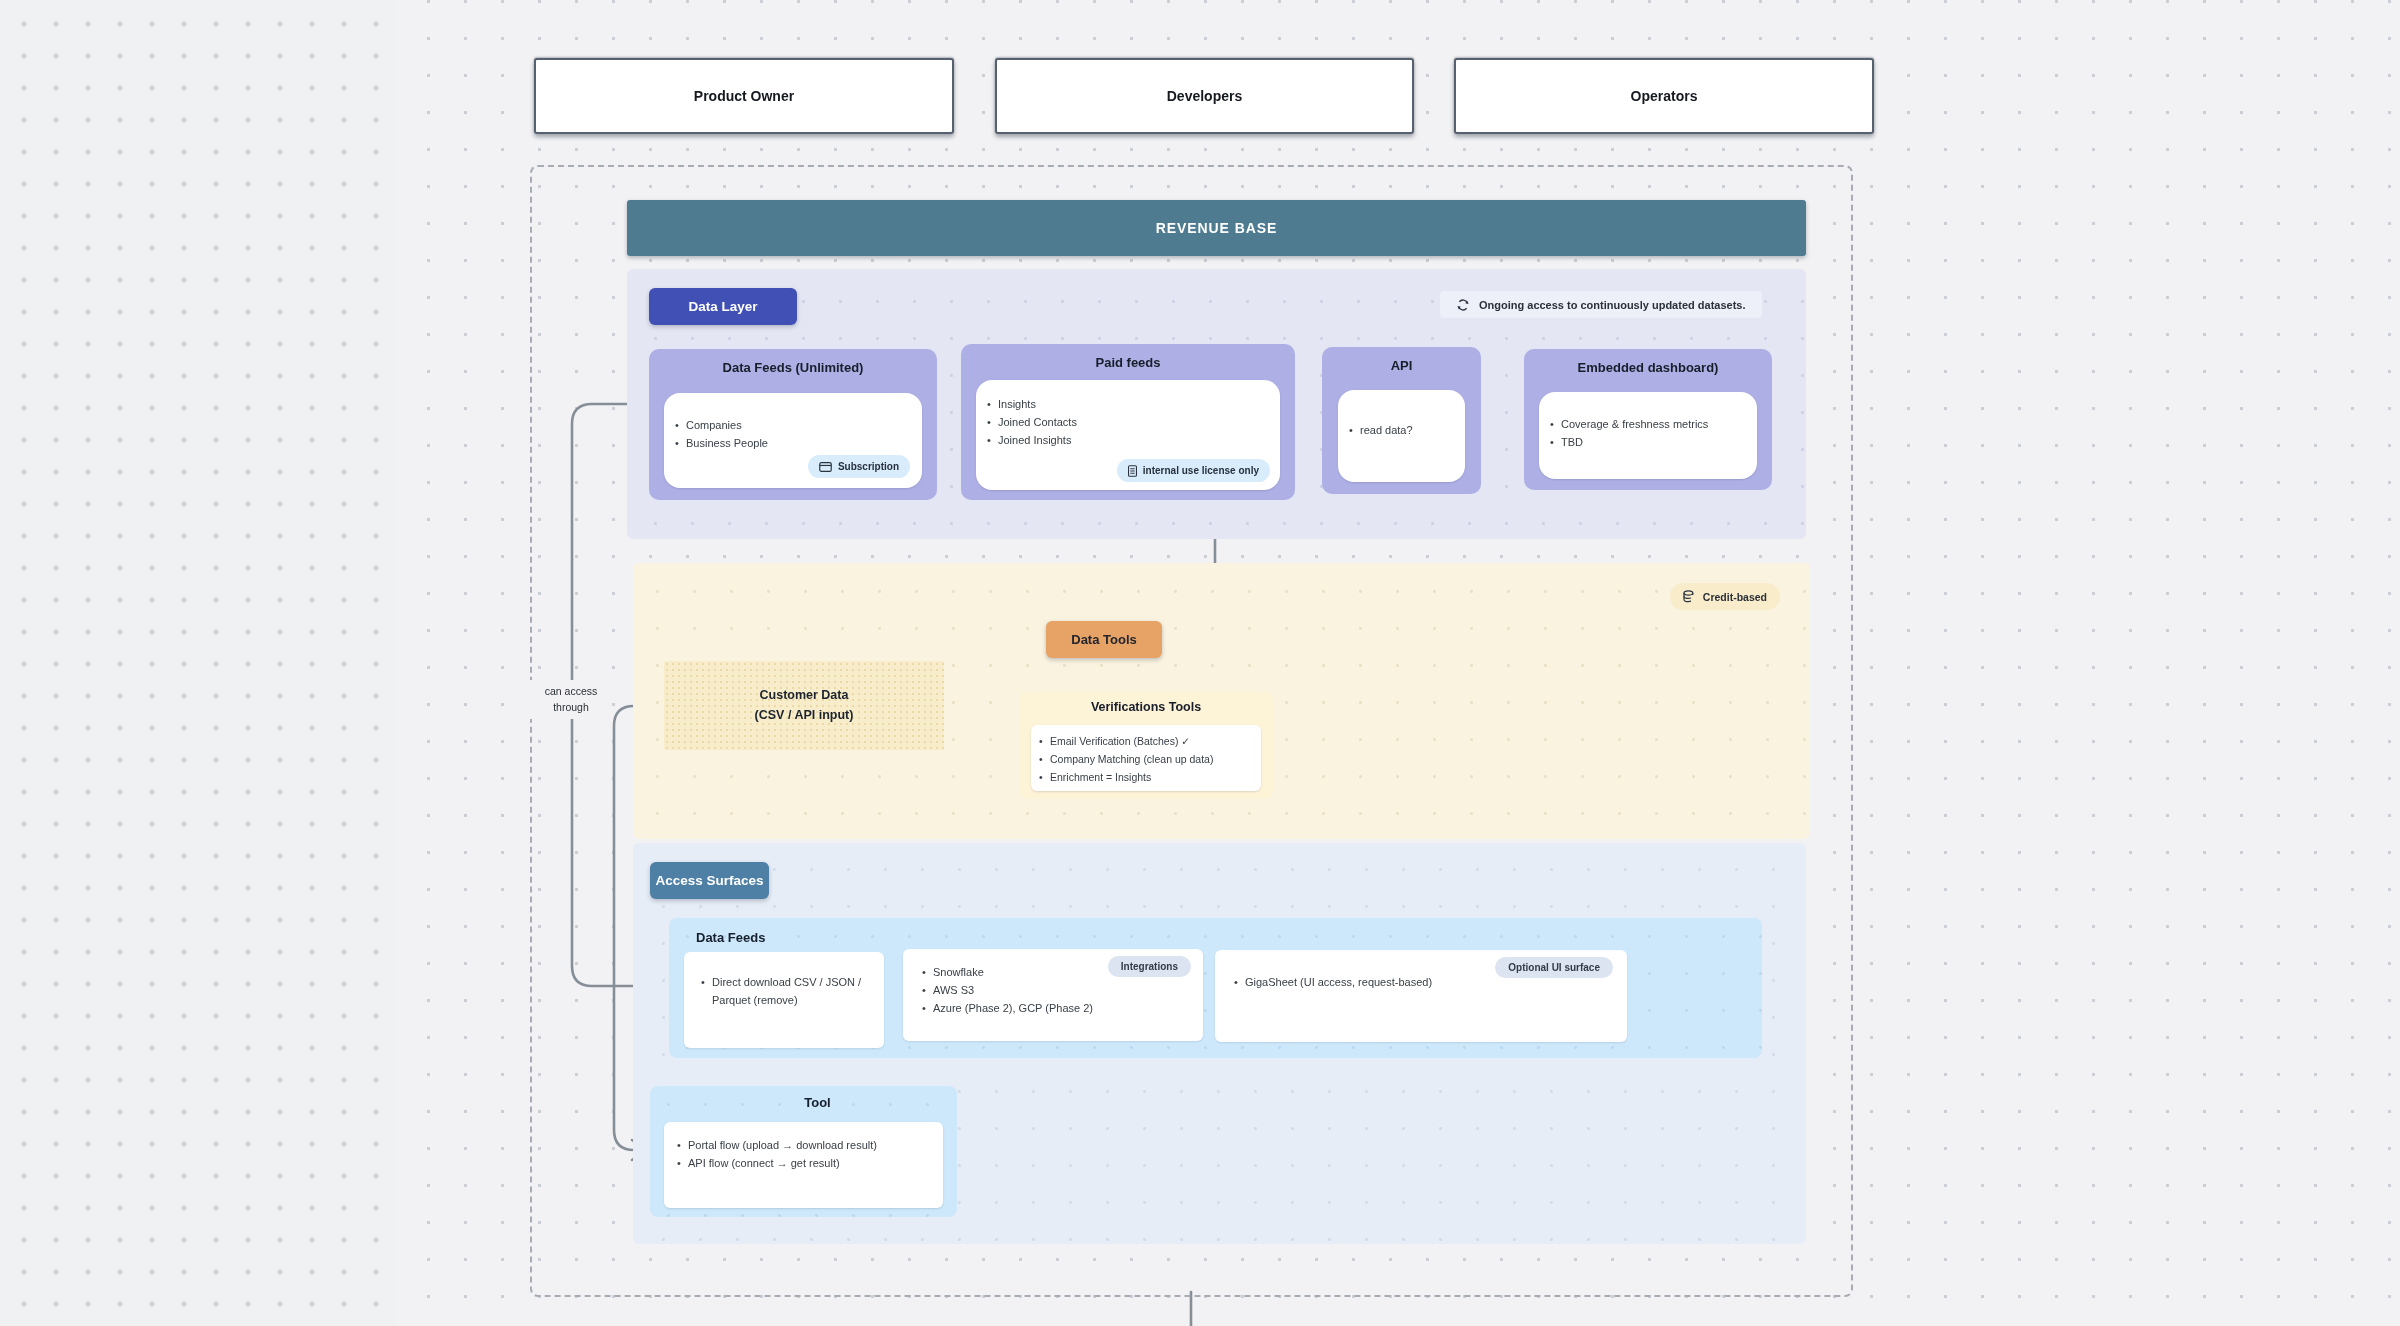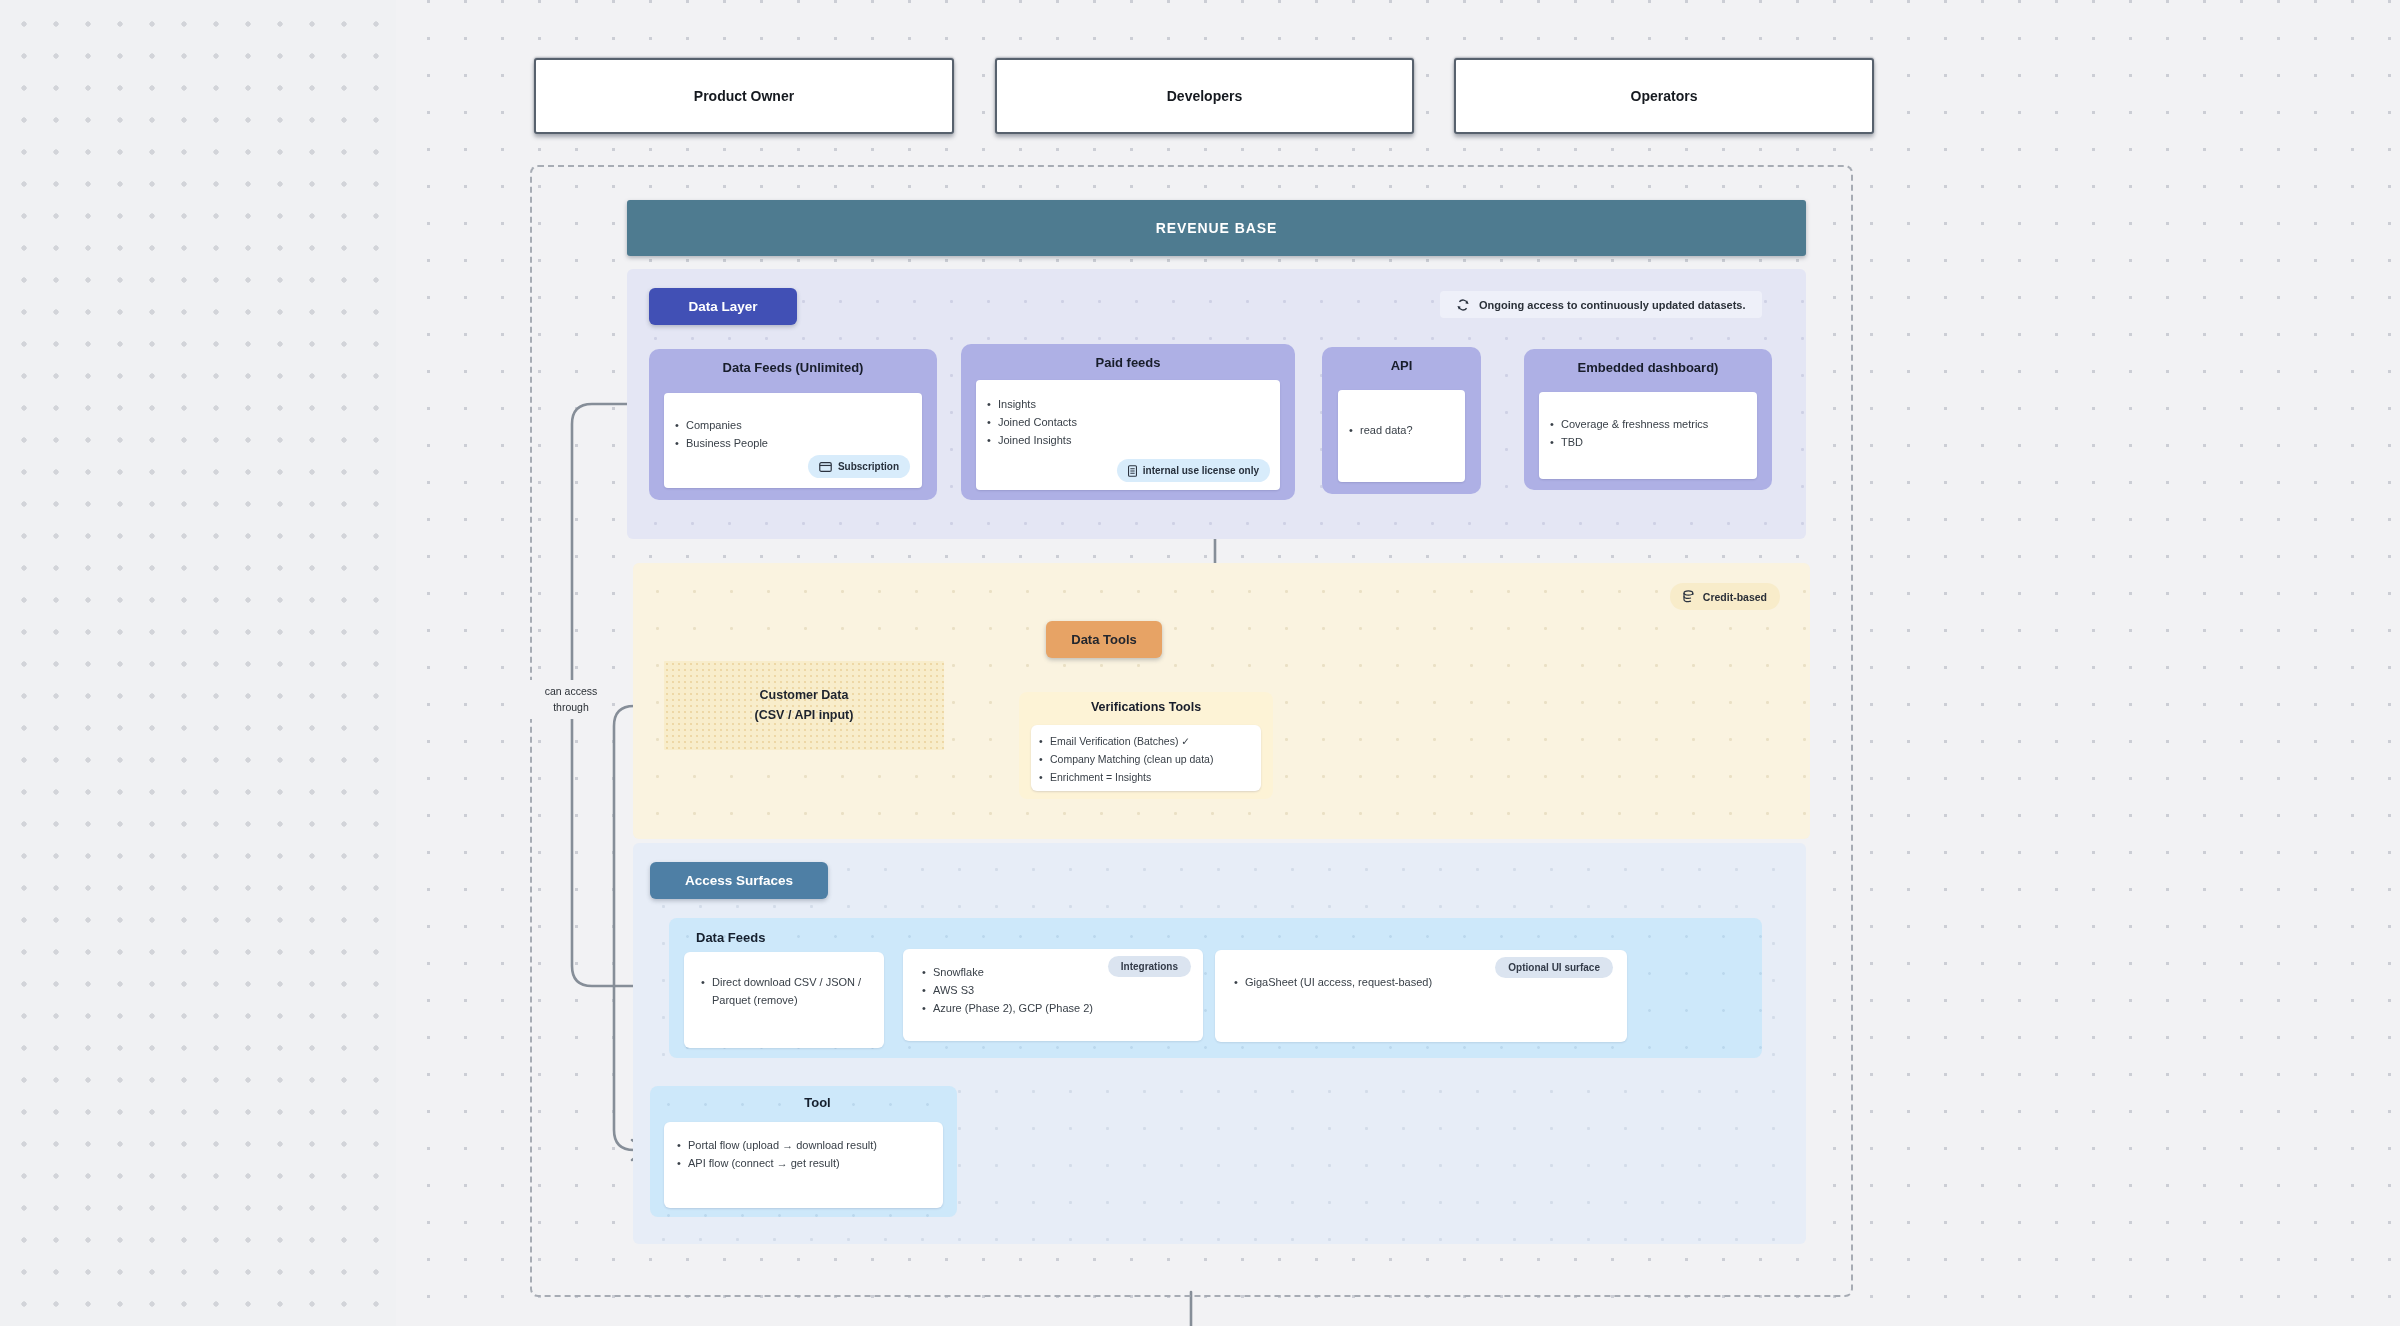--- a/index.html
+++ b/index.html
@@ -52,35 +52,35 @@
     left:633px;top:843px;width:1173px;height:401px;background-color:#e7edf7;
     background-image:radial-gradient(rgba(95,115,150,.14) 1.3px, transparent 1.7px);
     background-size:37px 37px;background-position:12px 8px;
   }
   .tag{
     position:absolute;border-radius:6px;display:flex;align-items:center;justify-content:center;
     box-shadow:0 2px 4px rgba(60,70,90,.3);
   }
   .tag span{font-weight:bold;font-size:13.5px;color:#fff;}
   .tag-indigo{left:22px;top:19px;width:148px;height:37px;background:#4150b5;}
-  .tag-steel{left:17px;top:19px;width:178px;height:37px;background:#4e7fa5;}
+  .tag-steel{left:17px;top:19px;width:119px;height:37px;background:#4e7fa5;}
   .tag-orange{left:413px;top:58px;width:116px;height:37px;background:#e7a365;}
   .tag-orange span{color:#23262e;font-size:13px;}
   
   .note{
     position:absolute;left:813px;top:22px;height:27px;background:#eef0f9;border-radius:4px;
     display:flex;align-items:center;gap:9px;padding:0 16px;
   }
   .note span{font-size:11px;font-weight:bold;color:#2a3038;}
   
   .pcard{position:absolute;background:#aeb0e5;border-radius:10px;}
   .pcard .card-title{display:block;text-align:center;margin-top:11px;font-size:13px;font-weight:bold;color:#181d2b;}
   .card-inner{
     position:absolute;left:15px;right:15px;top:44px;bottom:12px;
-    background:#fff;border-radius:4px;box-shadow:0 1px 2px rgba(40,40,90,.15);
+    background:#fff;border-radius:16px;box-shadow:0 1px 2px rgba(40,40,90,.15);
   }
   ul.blt{list-style:none;margin:0;padding:0 10px 0 22px;}
   ul.blt li{font-size:11px;color:#394048;line-height:1.62;position:relative;}
   ul.blt li::before{content:"•";position:absolute;left:-11px;color:#394048;}
   .mini-badge{
     position:absolute;background:#d8ecfb;border-radius:12px;height:23px;
     display:flex;align-items:center;gap:6px;padding:0 11px;
   }
   .mini-badge span{font-size:10px;font-weight:600;color:#27303c;}
   .gray-badge{

